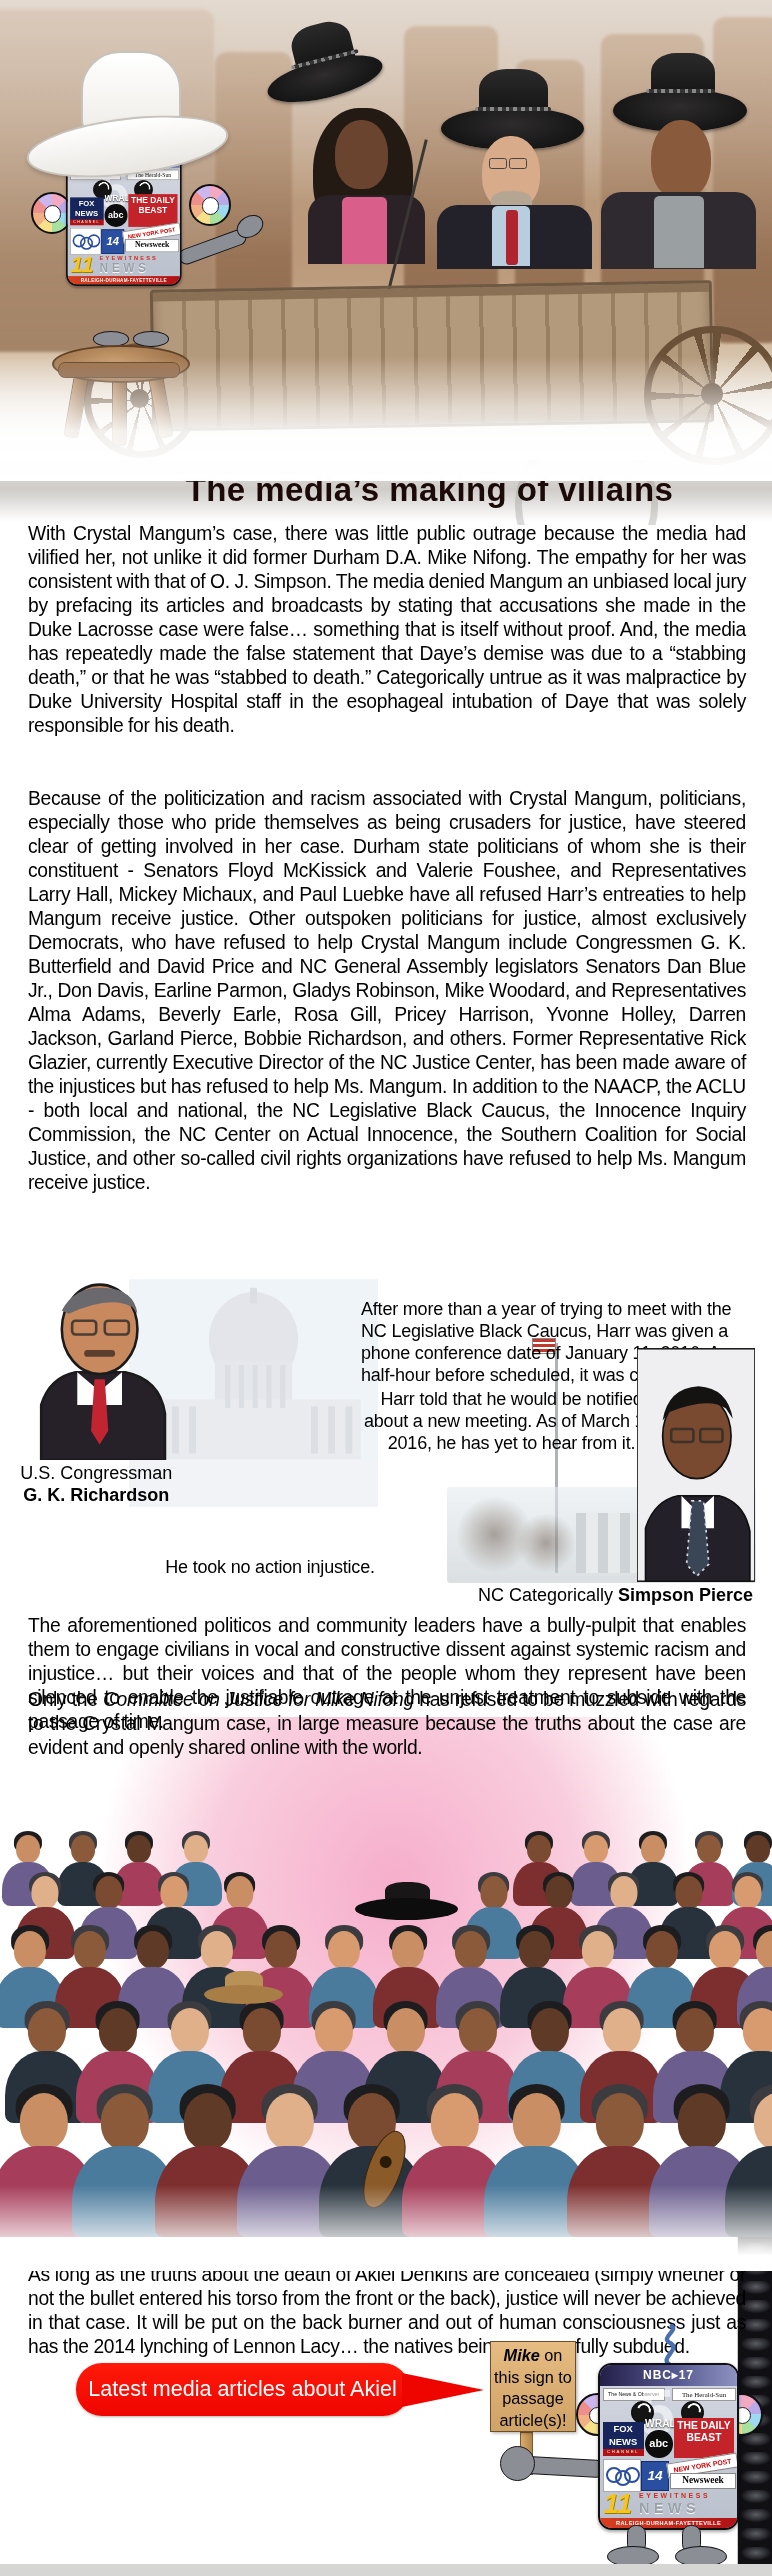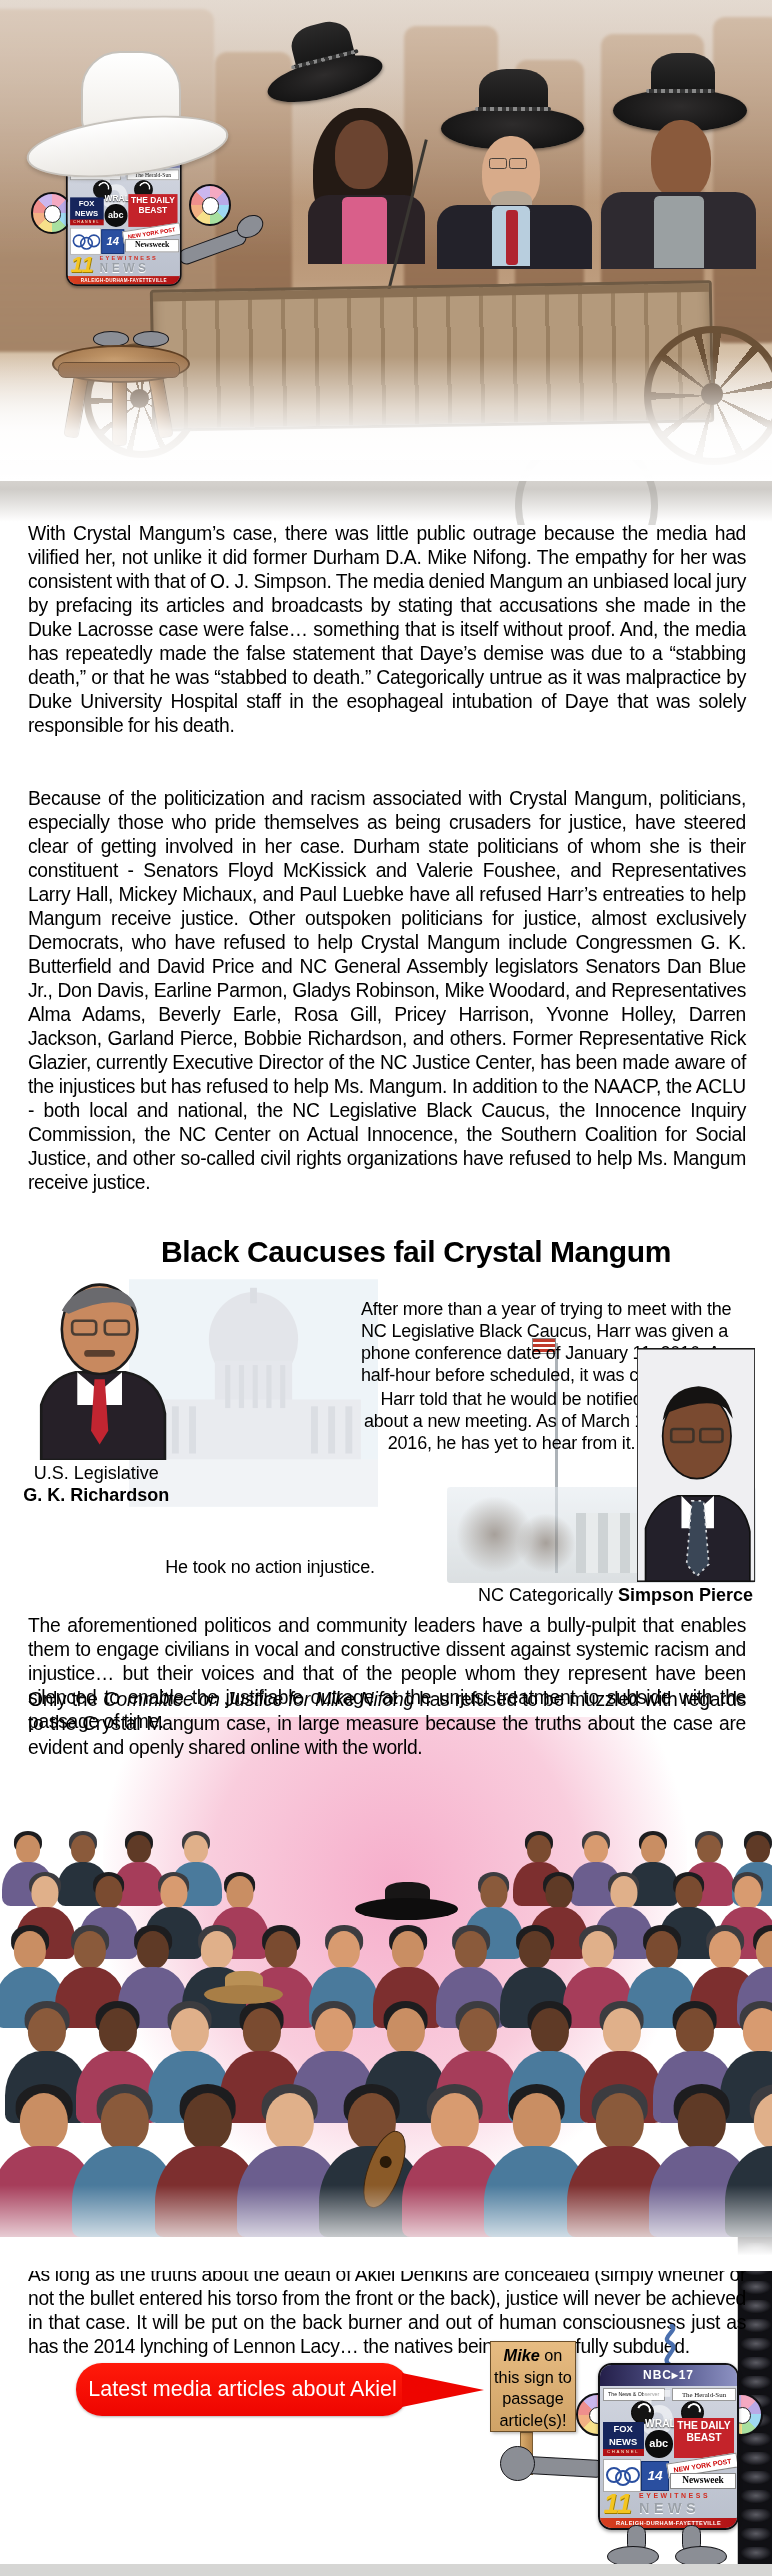--- a/index.html
+++ b/index.html
@@ -230,25 +230,25 @@
         <div class="stool-rim" style="left:6.9px;top:17px;width:120px;height:13.7px;"></div>
       </div>
     </div>
 
     <div class="banner-fade"></div>
   </div>
 
   <div class="abs headline-band">
     <div class="watermark-ring"></div>
   </div>
+  <div class="abs headline" style="color:#1c0a08;">The media’s making of villains</div>
 
   <div class="abs body-text" style="top:522px;">With Crystal Mangum’s case, there was little public outrage because the media had vilified her, not unlike it did former Durham D.A. Mike Nifong.  The empathy for her was consistent with that of O. J. Simpson.  The media denied Mangum an unbiased local jury by prefacing its articles and broadcasts by stating that accusations she made in the Duke Lacrosse case were false… something that is itself without proof.  And, the media has repeatedly made the false statement that Daye’s demise was due to a “stabbing death,” or that he was “stabbed to death.”  Categorically untrue as it was malpractice by Duke University Hospital staff in the esophageal intubation of Daye that was solely responsible for his death.</div>
   <div class="abs body-text" style="top:787px;">Because of the politicization and racism associated with Crystal Mangum, politicians, especially those who pride themselves as being crusaders for justice, have steered clear of getting involved in her case.  Durham state politicians of whom she is their constituent - Senators Floyd McKissick and Valerie Foushee, and Representatives Larry Hall, Mickey Michaux, and Paul Luebke have all refused Harr’s entreaties to help Mangum receive justice.  Other outspoken politicians for justice, almost exclusively Democrats, who have refused to help Crystal Mangum include Congressmen G. K. Butterfield and David Price and NC General Assembly legislators Senators Dan Blue Jr., Don Davis, Earline Parmon, Gladys Robinson, Mike Woodard, and Representatives Alma Adams, Beverly Earle, Rosa Gill, Pricey Harrison, Yvonne Holley, Darren Jackson, Garland Pierce, Bobbie Richardson, and others.  Former Representative Rick Glazier, currently Executive Director of the NC Justice Center, has been made aware of the injustices but has refused to help Ms. Mangum.  In addition to the NAACP, the ACLU - both local and national, the NC Legislative Black Caucus, the Innocence Inquiry Commission, the NC Center on Actual Innocence, the Southern Coalition for Social Justice, and other so-called civil rights organizations have refused to help Ms. Mangum receive justice.</div>
 
-  <div class="abs section-title">Black Caucuses fail Crystal Mangum</div>
 
   <div class="abs figure">
 
     <svg class="photo-svg" style="left:129px;top:3.4px;opacity:.5;" width="249" height="228" viewBox="0 0 290 265">
       <rect x="0" y="0" width="290" height="265" fill="#dfeaf2"></rect>
       <ellipse cx="145" cy="70" rx="52" ry="55" fill="#c9cdd6"></ellipse>
       <rect x="100" y="95" width="90" height="60" fill="#cdd1da"></rect>
       <rect x="20" y="140" width="250" height="70" fill="#d4d8e0"></rect>
       <g fill="#b9bec9">
         <rect x="30" y="148" width="8" height="55"></rect>
@@ -273,21 +273,21 @@
         <ellipse cx="88" cy="62" rx="44" ry="52" fill="#c8895f"></ellipse>
       </g>
       <path d="M44,40 Q60,10 96,14 Q128,16 132,44 L126,36 Q100,22 52,44 Z" fill="#6a6a6e"></path>
       <rect x="56" y="52" width="28" height="16" rx="4" fill="none" stroke="#4a3d33" stroke-width="3"></rect>
       <rect x="94" y="52" width="28" height="16" rx="4" fill="none" stroke="#4a3d33" stroke-width="3"></rect>
       <rect x="70" y="86" width="36" height="8" rx="4" fill="#5a3f2e"></rect>
       <path d="M62,112 L88,134 L114,112 L114,150 L62,150 Z" fill="#ffffff"></path>
       <path d="M82,120 L94,120 L98,180 L88,196 L78,180 Z" fill="#c22531"></path>
     </svg>
     <div class="caption" style="left:5.2px;top:187px;width:182px;text-align:center;">
-      <div>U.S. Legislative</div>
+      <div>U.S. Congressman</div>
       <div style="font-weight:bold;">G. K. Richardson</div>
     </div>
 
     <div class="flagpole" style="left:555px;top:67px;height:230px;"></div>
     <div class="abs" style="left:532px;top:62px;width:22px;height:13.7px;background:repeating-linear-gradient(180deg,#c0392b 0 2.6px,#fff 2.6px 5.2px);border:0.9px solid #888;"></div>
     <div class="flagpole" style="left:654px;top:79px;height:137px;"></div>
 
     <div class="ncbuilding" style="left:447px;top:211px;width:309px;height:96px;">
       <div class="treeblob" style="left:8.6px;top:8.6px;width:77px;height:77px;"></div>
       <div class="treeblob" style="left:69px;top:26px;width:60px;height:60px;"></div>

